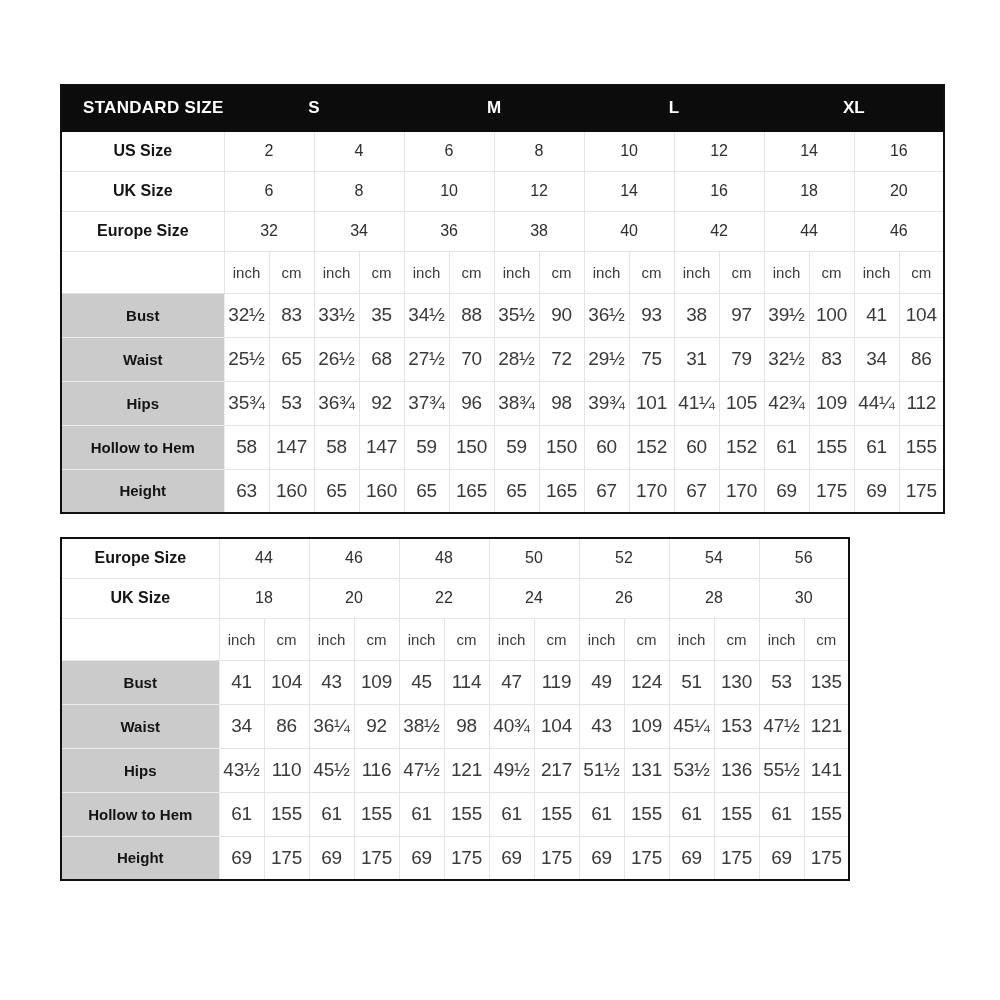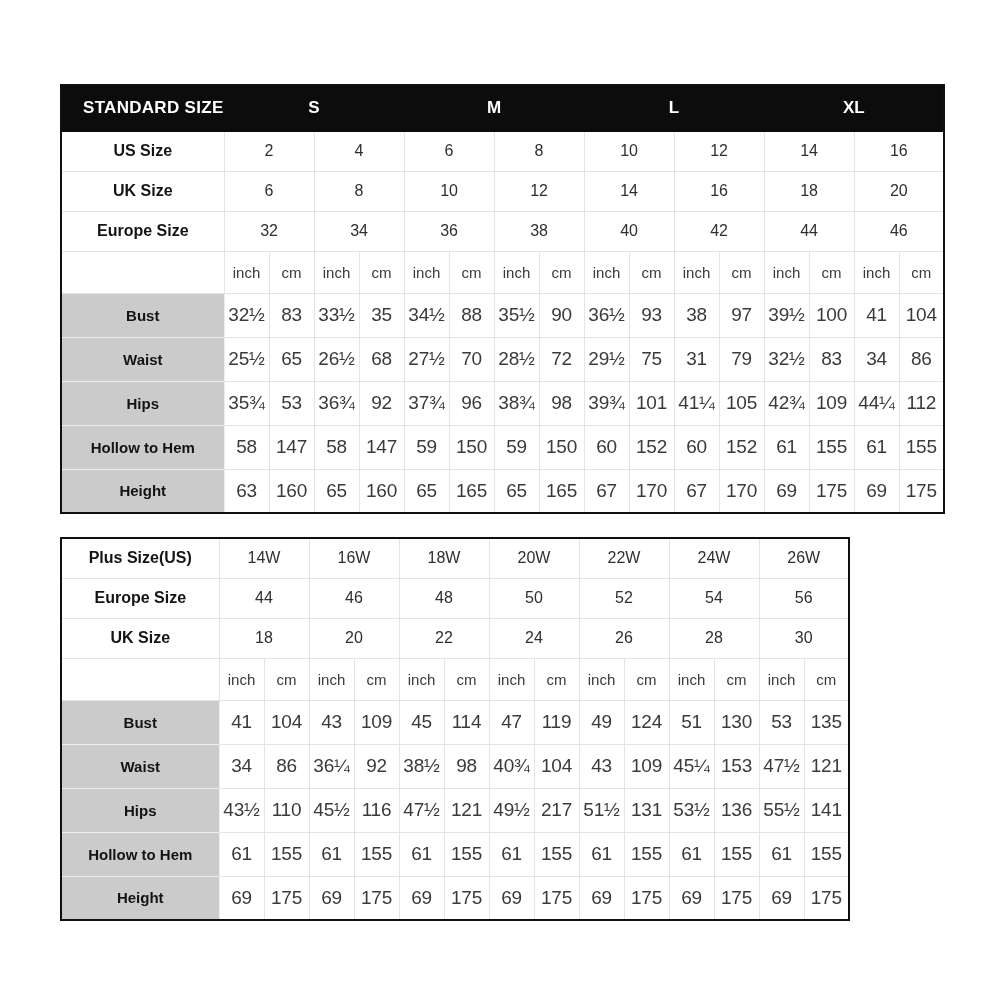--- a/index.html
+++ b/index.html
@@ -279,30 +279,20 @@
           <col class="unit-col">
           <col class="unit-col">
           <col class="unit-col">
           <col class="unit-col">
           <col class="unit-col">
           <col class="unit-col">
           <col class="unit-col">
         </colgroup>
         <tbody>
           <tr class="size-row">
-            <th class="row-label">Plus Size(US)</th>
-            <td class="size-val" colspan="2">14W</td>
-            <td class="size-val" colspan="2">16W</td>
-            <td class="size-val" colspan="2">18W</td>
-            <td class="size-val" colspan="2">20W</td>
-            <td class="size-val" colspan="2">22W</td>
-            <td class="size-val" colspan="2">24W</td>
-            <td class="size-val" colspan="2">26W</td>
-          </tr>
-          <tr class="size-row">
             <th class="row-label">Europe Size</th>
             <td class="size-val" colspan="2">44</td>
             <td class="size-val" colspan="2">46</td>
             <td class="size-val" colspan="2">48</td>
             <td class="size-val" colspan="2">50</td>
             <td class="size-val" colspan="2">52</td>
             <td class="size-val" colspan="2">54</td>
             <td class="size-val" colspan="2">56</td>
           </tr>
           <tr class="size-row">

